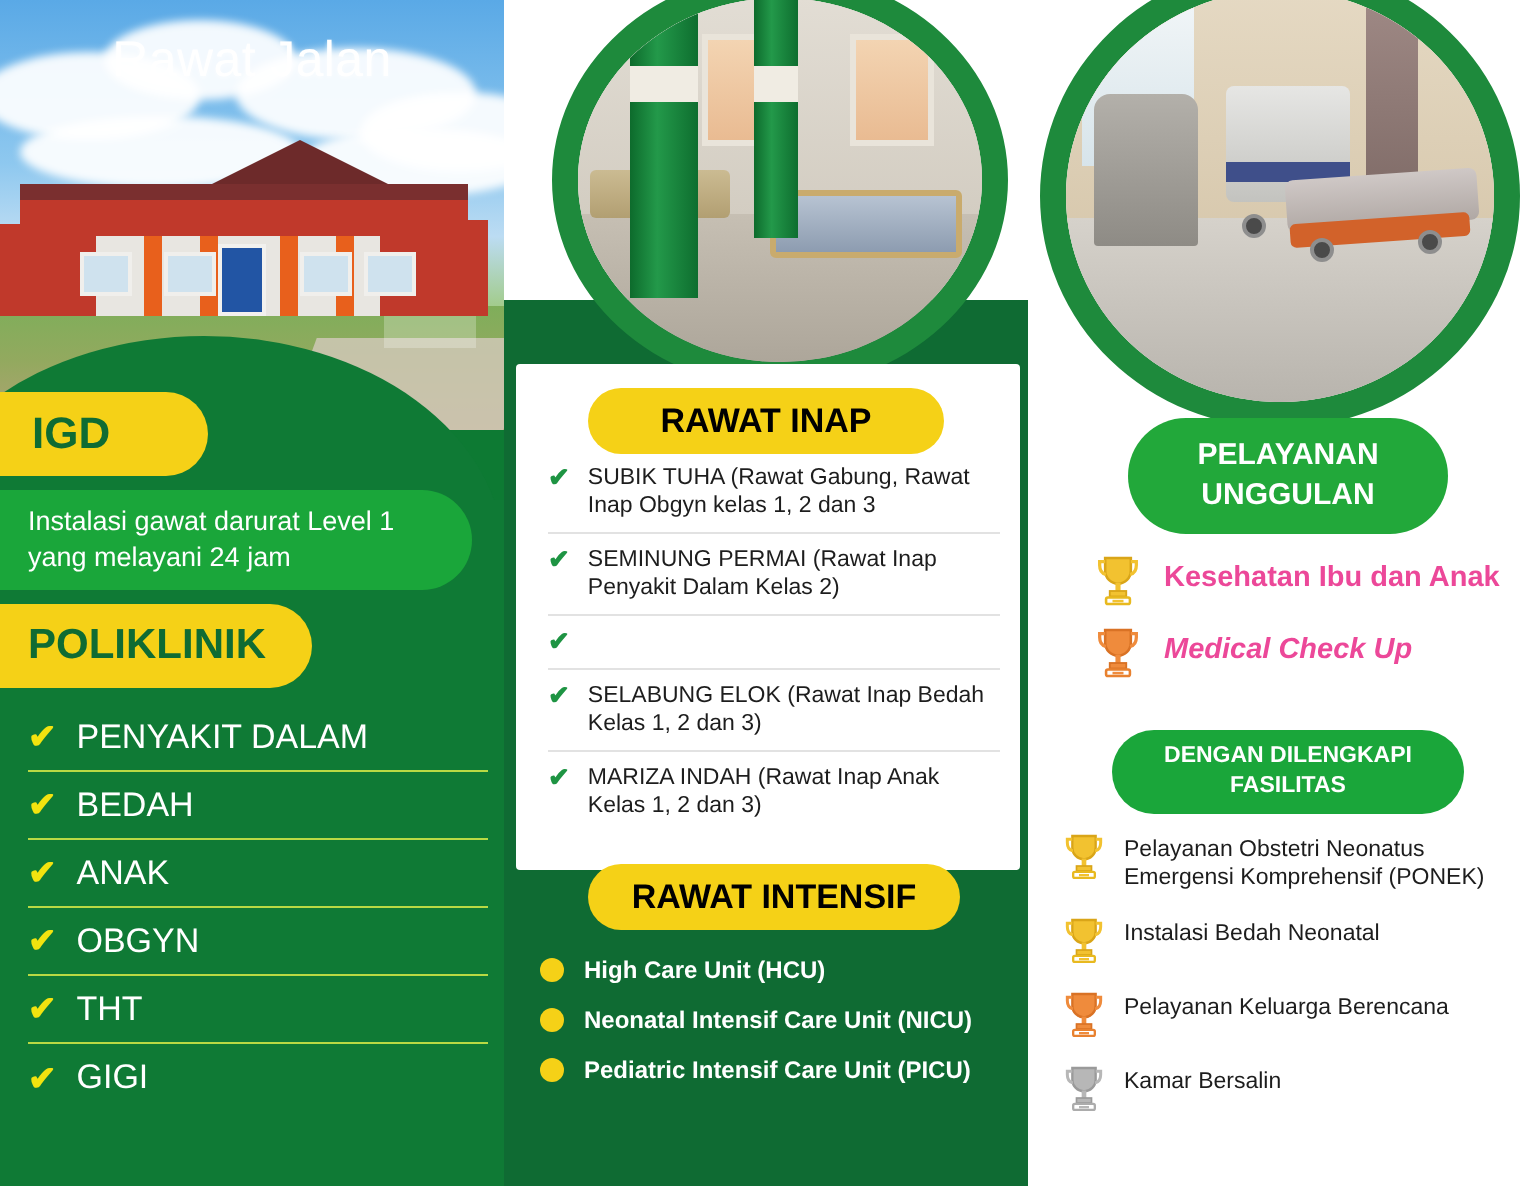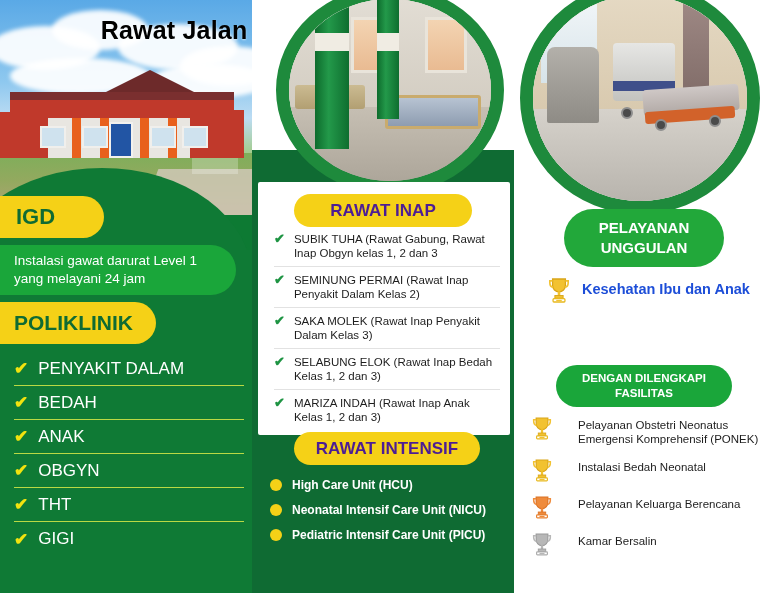--- a/index.html
+++ b/index.html
@@ -89,24 +89,23 @@
     background: #2255a4; border: 2px solid #f2f1ee;
   }
   .signtxt {
     position: absolute; right: 6px; top: 48px; width: 46px; height: 16px;
     background: rgba(255,255,255,.25);
   }
 
   .title-rawat-jalan {
     position: absolute; left: 0; top: 16px; width: 252px;
     text-align: center;
-    font-size: 25px; font-weight: bold; color: #000000;
+    font-size: 25px; font-weight: normal; color: #ffffff;
     letter-spacing: .2px;
     text-shadow: 0 1px 2px rgba(255,255,255,.55);
-    margin-left: 48px;
   }
 
   .green-blob {
     position: absolute; left: -48px; top: 168px;
     width: 300px; height: 430px;
     background: #0f7a35;
     border-radius: 150px 150px 0 0 / 110px 110px 0 0;
   }
   .green-blob-fill {
     position: absolute; left: 0; top: 250px; width: 252px; height: 343px;
@@ -210,21 +209,21 @@
     border: 3px solid #c9ab6d;
   }
   .bed-side {
     left: 6px; top: 86px; width: 70px; height: 24px;
     background: linear-gradient(#cbbb92,#b29f72);
   }
 
   .mid-pill {
     position: absolute;
     background: #f5d117; border-radius: 999px;
-    color: #4c1d95; font-weight: bold;
+    color: #000000; font-weight: bold;
     display: flex; align-items: center; justify-content: center;
   }
   .pill-rawat-inap {
     left: 42px; top: 194px; width: 178px; height: 33px; font-size: 17px;
   }
   .pill-rawat-intensif {
     left: 42px; top: 432px; width: 186px; height: 33px; font-size: 17px;
   }
 
   .card-inap {
@@ -321,39 +320,39 @@
     text-align: center;
   }
   .unggulan-list {
     position: absolute; left: 34px; top: 276px; width: 216px;
   }
   .ung-item {
     display: flex; align-items: flex-start; gap: 12px;
     margin-bottom: 8px;
   }
   .ung-text {
-    font-size: 14.5px; font-weight: bold; color: #1d4ed8; line-height: 18px;
+    font-size: 14.5px; font-weight: bold; color: #ec4899; line-height: 18px;
     padding-top: 4px;
   }
   .ung-text.italic { font-style: italic; }
   .trophy { width: 22px; height: 28px; flex: none; }
 
   .pill-fasilitas {
     position: absolute; left: 42px; top: 365px;
     width: 176px; height: 42px;
     background: #1aa63a; border-radius: 999px;
     color: #ffffff; font-weight: bold; font-size: 11.5px; line-height: 15px;
     display: flex; align-items: center; justify-content: center;
     text-align: center;
   }
   .fasilitas-list {
     position: absolute; left: 18px; top: 415px; width: 236px;
   }
   .fas-item {
-    display: flex; align-items: flex-start; gap: 26px;
+    display: flex; align-items: flex-start; gap: 10px;
     margin-bottom: 11px;
   }
   .fas-text {
     font-size: 11.5px; color: #1d1d1d; line-height: 14px; padding-top: 3px;
   }
   .fas-trophy { width: 20px; height: 26px; flex: none; }
 </style>
 </head>
 <body>
 
@@ -462,21 +461,20 @@
         <div class="inap-item">
           <span class="chk">✔</span>
           <span>SUBIK TUHA (Rawat Gabung, Rawat Inap Obgyn kelas 1, 2 dan 3</span>
         </div>
         <div class="inap-item">
           <span class="chk">✔</span>
           <span>SEMINUNG PERMAI (Rawat Inap Penyakit Dalam Kelas 2)</span>
         </div>
         <div class="inap-item">
           <span class="chk">✔</span>
-          <span>SAKA MOLEK (Rawat Inap Penyakit Dalam Kelas 3)</span>
         </div>
         <div class="inap-item">
           <span class="chk">✔</span>
           <span>SELABUNG ELOK (Rawat Inap Bedah Kelas 1, 2 dan 3)</span>
         </div>
         <div class="inap-item">
           <span class="chk">✔</span>
           <span>MARIZA INDAH (Rawat Inap Anak Kelas 1, 2 dan 3)</span>
         </div>
       </div>
@@ -537,20 +535,34 @@
             <path d="M5 5H2v2c0 3 1.6 4.6 3.4 5" fill="none" stroke="#f2c230" stroke-width="1.8"></path>
             <path d="M19 5h3v2c0 3-1.6 4.6-3.4 5" fill="none" stroke="#f2c230" stroke-width="1.8"></path>
             <rect x="10.6" y="16.5" width="2.8" height="5" fill="#f2c230"></rect>
             <rect x="7.5" y="21" width="9" height="3" fill="#f2c230" stroke="#d9a518" stroke-width="1"></rect>
             <rect x="5.5" y="24.5" width="13" height="3.6" rx="1" fill="#fff" stroke="#e8b91f" stroke-width="1.4"></rect>
             <rect x="9" y="25.8" width="6" height="1.4" fill="#f2c230"></rect>
           </svg>
         </span>
         <span class="ung-text">Kesehatan Ibu dan Anak</span>
       </div>
+      <div class="ung-item">
+        <span class="trophy">
+          <svg viewBox="0 0 24 30" width="22" height="28" aria-hidden="true">
+            <path d="M5 3h14v7a7 7 0 0 1-14 0z" fill="#ef8b3c" stroke="#d97225" stroke-width="1.4"></path>
+            <path d="M5 5H2v2c0 3 1.6 4.6 3.4 5" fill="none" stroke="#ef8b3c" stroke-width="1.8"></path>
+            <path d="M19 5h3v2c0 3-1.6 4.6-3.4 5" fill="none" stroke="#ef8b3c" stroke-width="1.8"></path>
+            <rect x="10.6" y="16.5" width="2.8" height="5" fill="#ef8b3c"></rect>
+            <rect x="7.5" y="21" width="9" height="3" fill="#ef8b3c" stroke="#d97225" stroke-width="1"></rect>
+            <rect x="5.5" y="24.5" width="13" height="3.6" rx="1" fill="#fff" stroke="#e8812f" stroke-width="1.4"></rect>
+            <rect x="9" y="25.8" width="6" height="1.4" fill="#ef8b3c"></rect>
+          </svg>
+        </span>
+        <span class="ung-text italic">Medical Check Up</span>
+      </div>
     </div>
 
     <div class="pill-fasilitas">
       <span>DENGAN DILENGKAPI FASILITAS</span>
     </div>
 
     <div class="fasilitas-list">
       <div class="fas-item">
         <span class="fas-trophy">
           <svg viewBox="0 0 24 30" width="20" height="26" aria-hidden="true">

